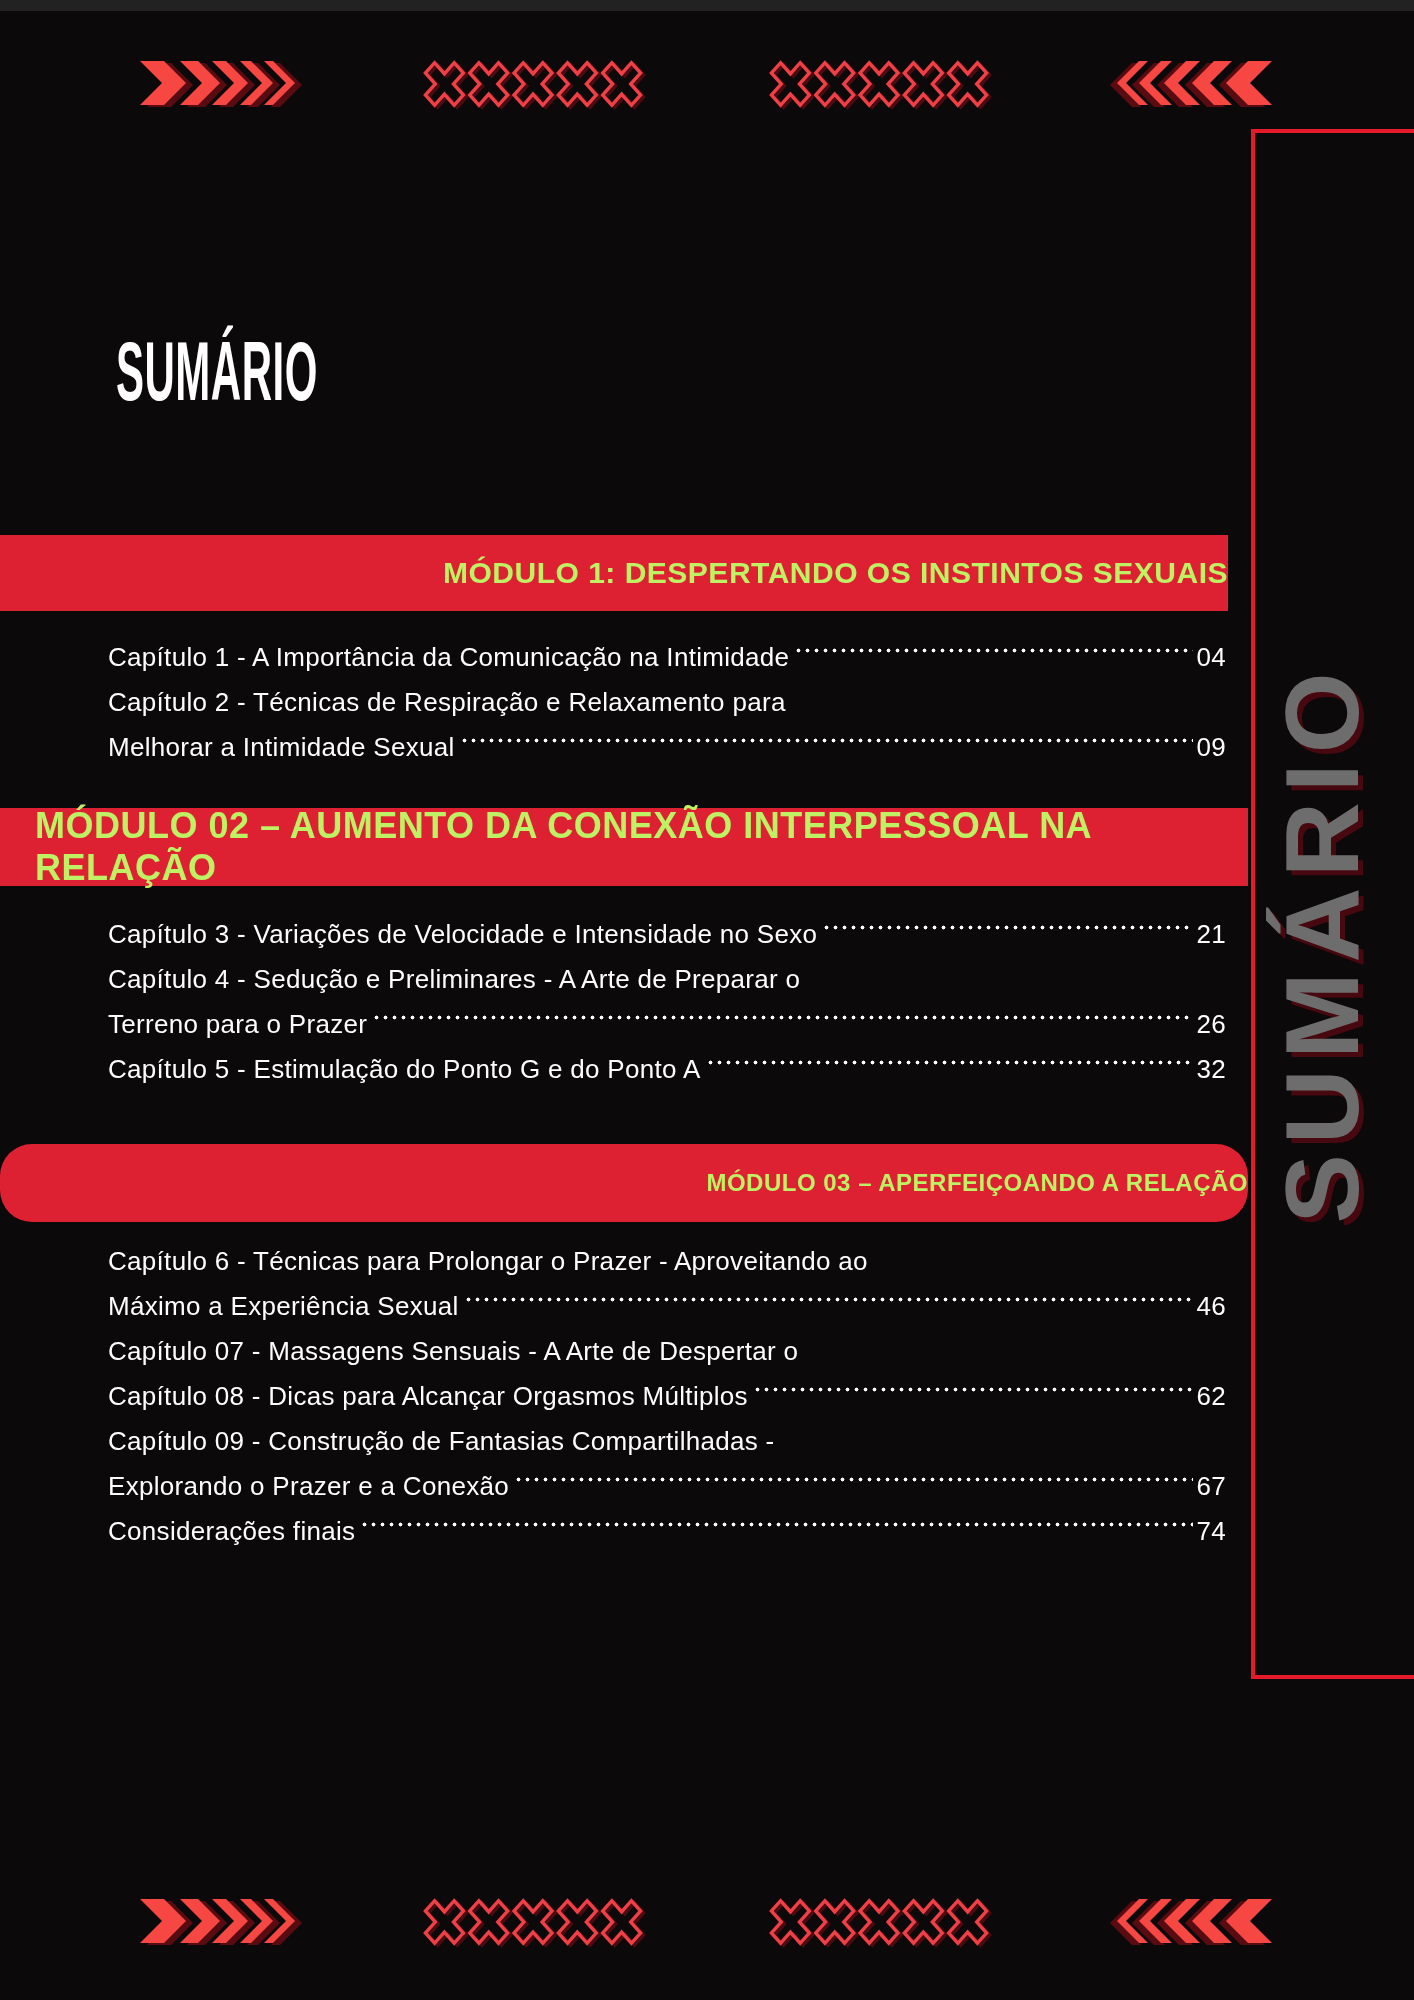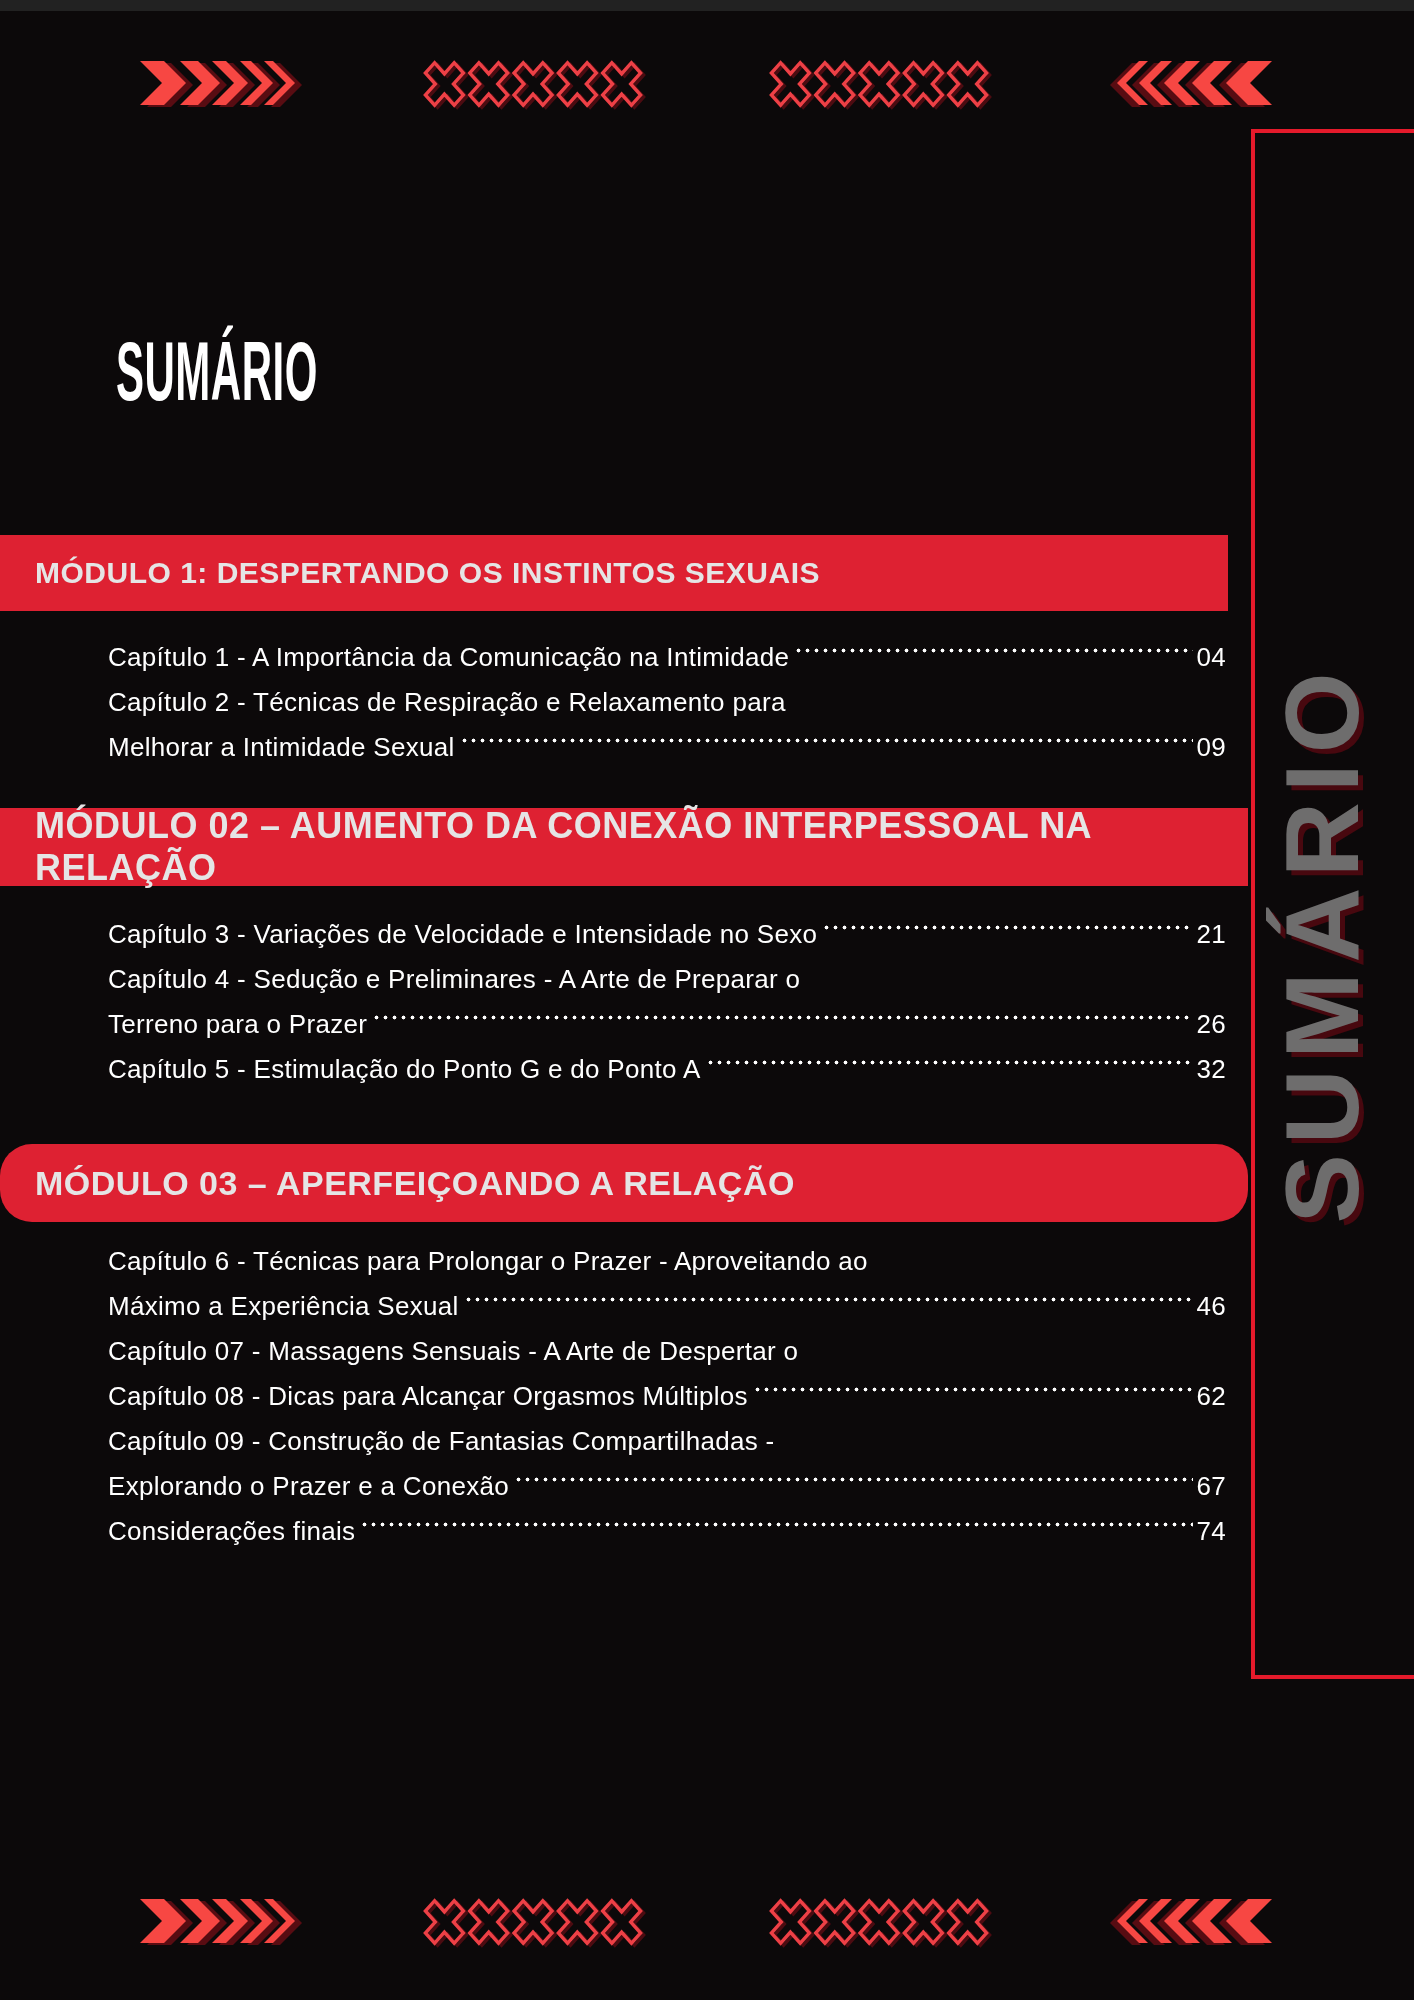--- a/index.html
+++ b/index.html
@@ -30,27 +30,28 @@
   .pos-chev-right{left:1112px;}
   .flip{transform:scaleX(-1);}
   
   .title{
     position:absolute;left:116px;top:318px;margin:0;
     color:#ffffff;font-size:84px;font-weight:bold;line-height:1;letter-spacing:1px;
   }
   .title-inner{display:inline-block;transform:scaleX(.5);transform-origin:left top;white-space:nowrap;}
   
   .banner{
-    position:absolute;left:0;background:var(--red);color:#e5e5e5;font-weight:bold;
+    position:absolute;left:0;background:var(--red);color:#bef264;font-weight:bold;
     display:flex;align-items:center;padding-left:35px;box-sizing:border-box;
     letter-spacing:.5px;
+    justify-content:flex-end;
   }
   .banner.m1{top:524px;width:1228px;height:76px;font-size:30px;}
   .banner.m2{top:797px;width:1248px;height:78px;font-size:36px;}
-  .banner.m3{top:1133px;width:1248px;height:78px;font-size:34px;border-radius:32px;}
+  .banner.m3{top:1133px;width:1248px;height:78px;font-size:24px;border-radius:32px;}
   
   .entries{
     position:absolute;left:108px;width:1118px;color:#fff;
     font-size:26px;line-height:45px;letter-spacing:.3px;
   }
   .entries.m1{top:624px;}
   .entries.m2{top:901px;}
   .entries.m3{top:1228px;}
   .toc-line{display:flex;align-items:baseline;}
   .leader{

